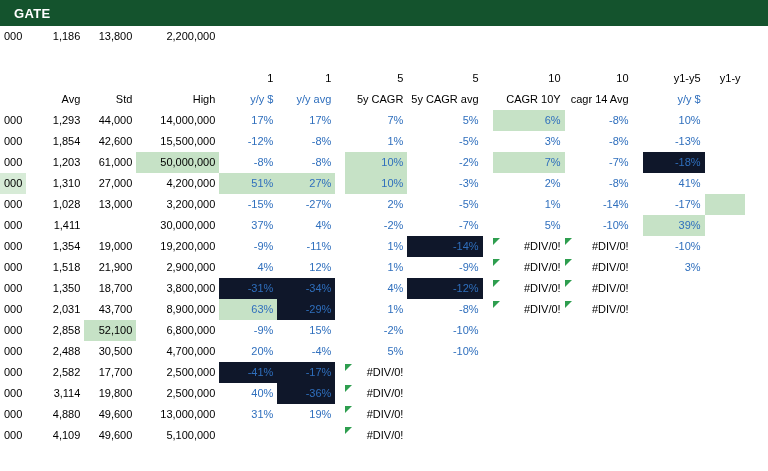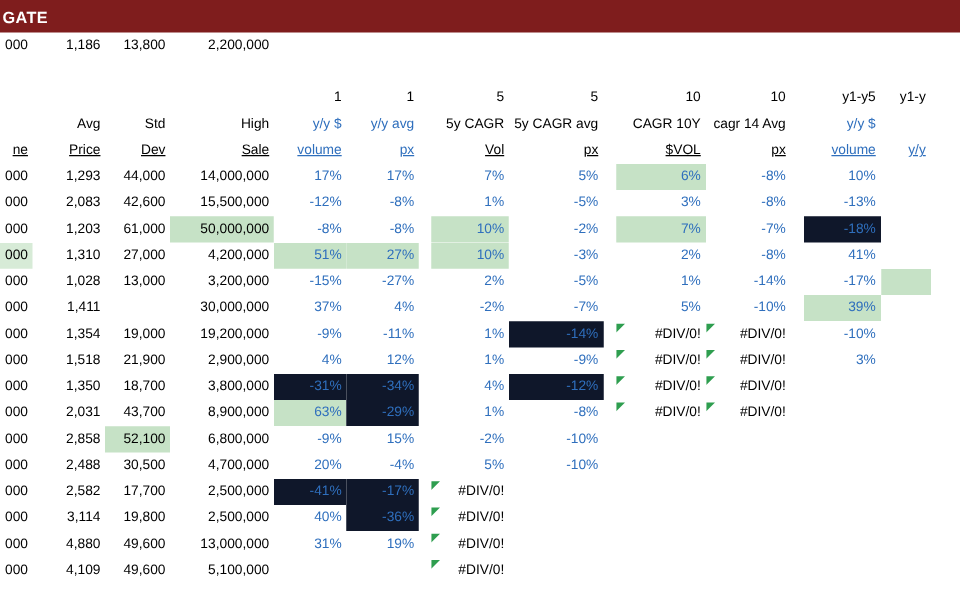--- a/index.html
+++ b/index.html
@@ -18,28 +18,28 @@
   .sheet {
     position: relative;
     width: 768px;
     height: 471px;
   }
   
   .titlebar {
     position: absolute;
     left: 0; top: 0;
     width: 768px; height: 26px;
-    background: #7f1d1d;
+    background: #14532d;
     color: #ffffff;
     font-weight: bold;
     font-size: 13px;
     letter-spacing: 0.3px;
     display: flex;
     align-items: center;
-    padding-left: 2px;
+    padding-left: 14px;
     box-sizing: border-box;
   }
   
   table.grid {
     position: absolute;
     left: 0;
     top: 26px;
     border-collapse: collapse;
     table-layout: fixed;
     font-size: 11px;
@@ -190,57 +190,40 @@
           <td class="gap vsep-left"></td>
           <td class="bold left">5y CAGR</td>
           <td class="bold">5y CAGR avg</td>
           <td class="gap vsep-left"></td>
           <td class="bold left">CAGR 10Y</td>
           <td class="bold left">cagr 14 Avg</td>
           <td class="gap vsep-left"></td>
           <td class="bold blue left">y/y $</td>
           <td class="bold blue left"></td>
         </tr>
-        <tr class="hdr-row">
-          <td class="hdr-underline left">ne</td>
-          <td class="hdr-underline">Price</td>
-          <td class="hdr-underline">Dev</td>
-          <td class="hdr-underline">Sale</td>
-          <td class="hdr-underline blue">volume</td>
-          <td class="hdr-underline blue">px</td>
-          <td class="gap vsep-left"></td>
-          <td class="hdr-underline left">Vol</td>
-          <td class="hdr-underline">px</td>
-          <td class="gap vsep-left"></td>
-          <td class="hdr-underline left">$VOL</td>
-          <td class="hdr-underline left">px</td>
-          <td class="gap vsep-left"></td>
-          <td class="hdr-underline blue left">volume</td>
-          <td class="hdr-underline blue left">y/y</td>
-        </tr>
         <tr>
           <td>000</td>
           <td>1,293</td>
           <td>44,000</td>
           <td>14,000,000</td>
           <td class="blue">17%</td>
           <td class="blue">17%</td>
           <td class="gap vsep-left"></td>
           <td class="blue">7%</td>
           <td class="blue">5%</td>
           <td class="gap vsep-left"></td>
           <td class="blue fill-green">6%</td>
           <td class="blue">-8%</td>
           <td class="gap vsep-left"></td>
           <td class="blue">10%</td>
           <td></td>
         </tr>
         <tr>
           <td>000</td>
-          <td>2,083</td>
+          <td>1,854</td>
           <td>42,600</td>
           <td>15,500,000</td>
           <td class="blue">-12%</td>
           <td class="blue">-8%</td>
           <td class="gap vsep-left"></td>
           <td class="blue">1%</td>
           <td class="blue">-5%</td>
           <td class="gap vsep-left"></td>
           <td class="blue">3%</td>
           <td class="blue">-8%</td>

